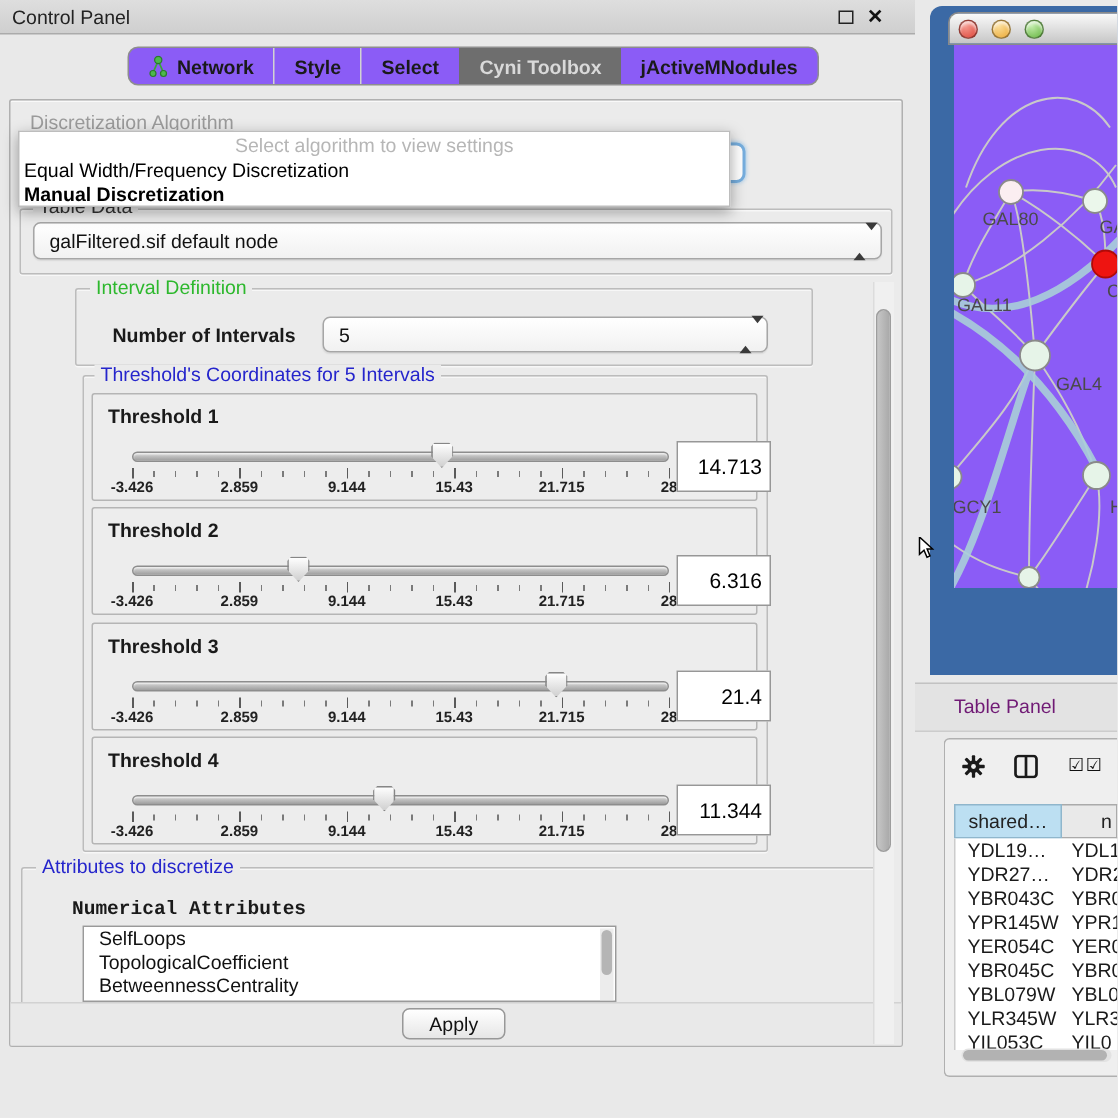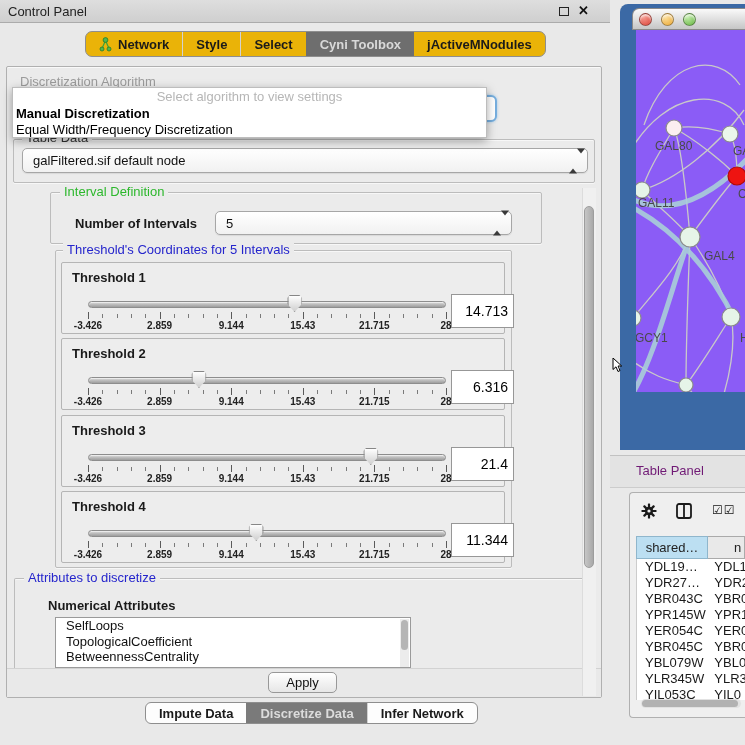--- a/index.html
+++ b/index.html
@@ -11,21 +11,21 @@
   .abs { position:absolute; }
 
   
   .cp-titlebar { left:0; top:0; width:610px; height:23px;
     background:linear-gradient(#dedede,#cfcfcf); border-bottom:1px solid #ababab; }
   .cp-title { left:8px; top:4px; font-size:13px; color:#222; }
   .float-icon { left:559px; top:7px; width:10px; height:9px; border:1.5px solid #222; background:transparent; }
   .close-icon { left:578px; top:3px; font-size:13px; font-weight:bold; color:#111; }
 
   
-  .top-tabs { left:85px; top:31px; height:26px; display:flex; background:#eab308;
+  .top-tabs { left:85px; top:31px; height:26px; display:flex; background:#8b5cf6;
     border:1px solid #8e8e8e; border-radius:7px; overflow:hidden; font-size:13px; font-weight:bold; }
   .top-tab { display:flex; align-items:center; padding:0 13px; color:#1a1a1a; background:transparent; border-left:1px solid #d2d2d2; }
   .top-tab:first-child { border-left:none; }
   .top-tab.sel { background:#6e6e6e; color:#d9d9d9; border-left:1px solid #6e6e6e; }
   .top-tab.after-sel { border-left:none; }
   .net-icon { width:13px; height:15px; margin-right:6px; }
 
   
   .outer-panel { left:6px; top:66px; width:596px; height:632px; background:#ebebeb;
     border:1px solid #b0b0b0; border-radius:2px; box-shadow:inset 0 1px 0 rgba(255,255,255,.7); }
@@ -87,21 +87,21 @@
     background-image:repeating-linear-gradient(to right,#5a5a5a 0,#5a5a5a 1px,transparent 1px,transparent 71.6px); }
   .ticklabels { position:absolute; left:26px; top:57px; width:358px; height:12px; }
   .ticklabels span { position:absolute; transform:translateX(-50%); font-size:10px; font-weight:bold;
     color:#222; white-space:nowrap; }
   .valuebox { position:absolute; left:389px; top:31px; width:63px; height:34px; background:#fff;
     border:1px solid #979797; font-size:14px; text-align:right; padding-right:5px; line-height:32px; color:#000; }
 
   
   .attr-group { left:14px; top:578px; width:578px; height:90px; border-bottom:none; border-radius:2px 2px 0 0; }
   .attr-title { left:24px; top:571px; color:#2525cc; }
-  .attr-label { left:48px; top:598px; font-size:13px; font-weight:bold; }
+  .attr-label { left:48px; top:598px; font-size:13px; font-weight:bold;font-family:Liberation Mono, monospace; }
   .attr-list { left:55px; top:617px; width:356px; height:51px; background:#fff; border:1px solid #9a9a9a; overflow:hidden; }
   .attr-item { padding-left:10px; font-size:13px; line-height:15.5px; color:#111; white-space:nowrap; }
   .attr-scroll { position:absolute; right:1px; top:1px; width:9px; height:48px; background:#ececec; }
   .attr-thumb { position:absolute; right:1px; top:1px; width:7px; height:30px; background:#b5b5b5; border-radius:4px; }
 
   
   .apply-strip { left:7px; top:668px; width:594px; height:29px; background:#e9e9e9; border-top:1px solid #d2d2d2; }
   .apply-btn { left:268px; top:672px; width:69px; height:21px; background:linear-gradient(#ffffff,#e6e6e6);
     border:1px solid #989898; border-radius:5px; font-size:13px; text-align:center; line-height:19px; color:#111; }
   .bottom-tabs { left:145px; top:702px; height:22px; display:flex; background:#fdfdfd;
@@ -183,22 +183,22 @@
   </div>
 
   <div class="abs outer-panel"></div>
 
   <div class="abs disc-label">Discretization Algorithm</div>
 
   <div class="abs combo-fragment"></div>
 
   <div class="abs algo-popup">
     <div class="algo-placeholder">Select algorithm to view settings</div>
+    <div class="algo-item">Equal Width/Frequency Discretization</div>
     <div class="algo-item bold">Manual Discretization</div>
-    <div class="algo-item">Equal Width/Frequency Discretization</div>
   </div>
 
   <div class="abs group tabledata-group"></div>
   <div class="abs group-title tabledata-title">Table Data</div>
   <div class="abs combo td-combo">
     <span>galFiltered.sif default node</span>
     <span class="stepper"><span class="up"></span><span class="down"></span></span>
   </div>
 
   <div class="abs group interval-group"></div>
@@ -296,31 +296,20 @@
     <div class="attr-item">TopologicalCoefficient</div>
     <div class="attr-item">BetweennessCentrality</div>
     <div class="attr-scroll">
         <div class="attr-thumb"></div>
       </div>
   </div>
 
   <div class="abs apply-strip"></div>
   <div class="abs apply-btn">Apply</div>
 
-  <div class="abs bottom-tabs">
-    <div class="bottom-tab">
-      <span>Impute Data</span>
-    </div>
-    <div class="bottom-tab sel">
-      <span>Discretize Data</span>
-    </div>
-    <div class="bottom-tab">
-      <span>Infer Network</span>
-    </div>
-  </div>
 
   <div class="abs cp-scrolltrack"></div>
   <div class="abs cp-scrollthumb"></div>
 
   <div class="abs net-window">
     <div class="net-titlebar">
       <div class="light red"></div>
       <div class="light yellow"></div>
       <div class="light green"></div>
     </div>

